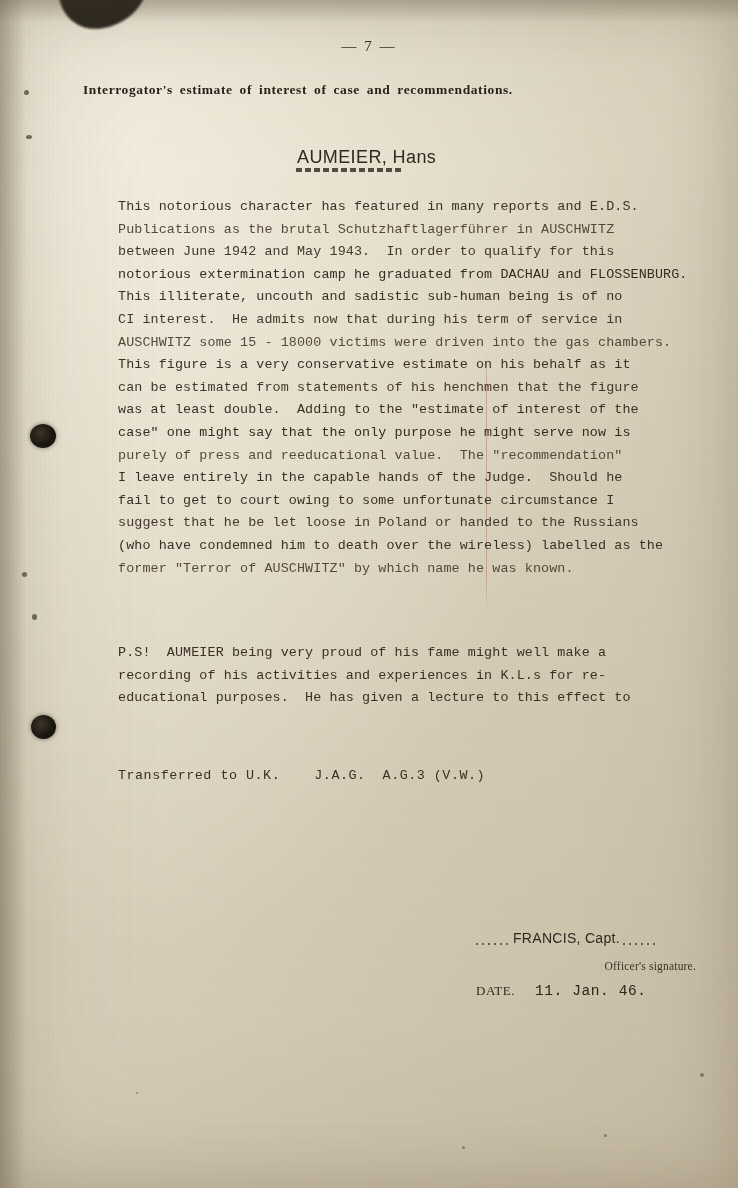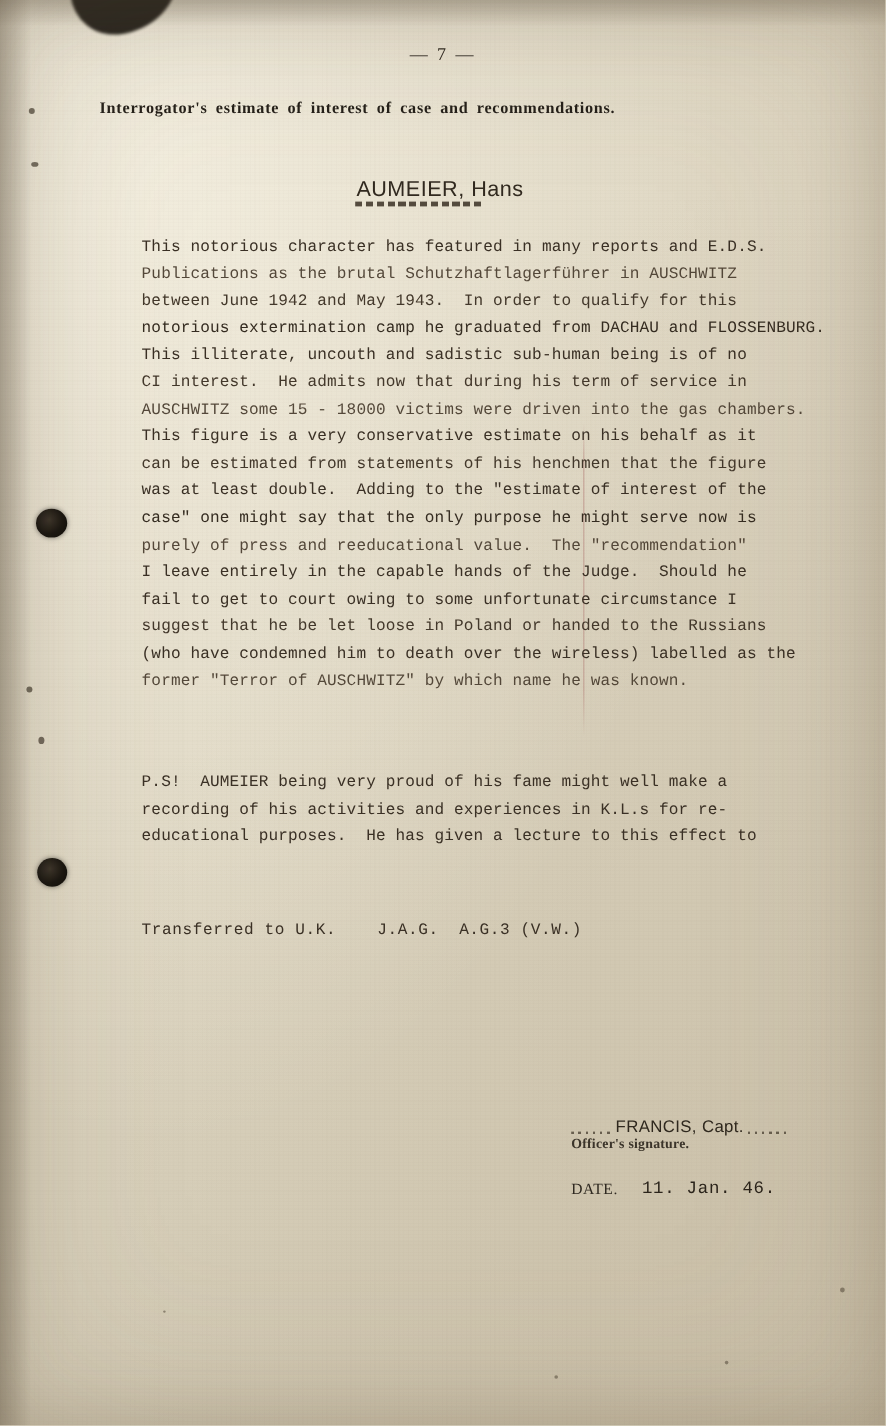--- a/index.html
+++ b/index.html
@@ -207,28 +207,27 @@
   .sig-name {
     font-family: Liberation Sans, sans-serif;
     font-size: 14px;
     letter-spacing: .3px;
     color: #2f2await;
     color: #2f281e;
     padding: 0 3px;
     white-space: nowrap;
   }
   .sig-caption {
-    margin-top: 2px;
-    text-align: left;
+    margin-top: 14px;
+    text-align: right;
     width: 220px;
     font-family: "Liberation Serif", serif;
     font-size: 11.5px;
     color: #3b342a;
     letter-spacing: .2px;
-    font-weight: bold;
   }
 
   .date-row {
     position: absolute;
     left: 476px;
     top: 983px;
     width: 240px;
     display: flex;
     align-items: flex-start;
   }

